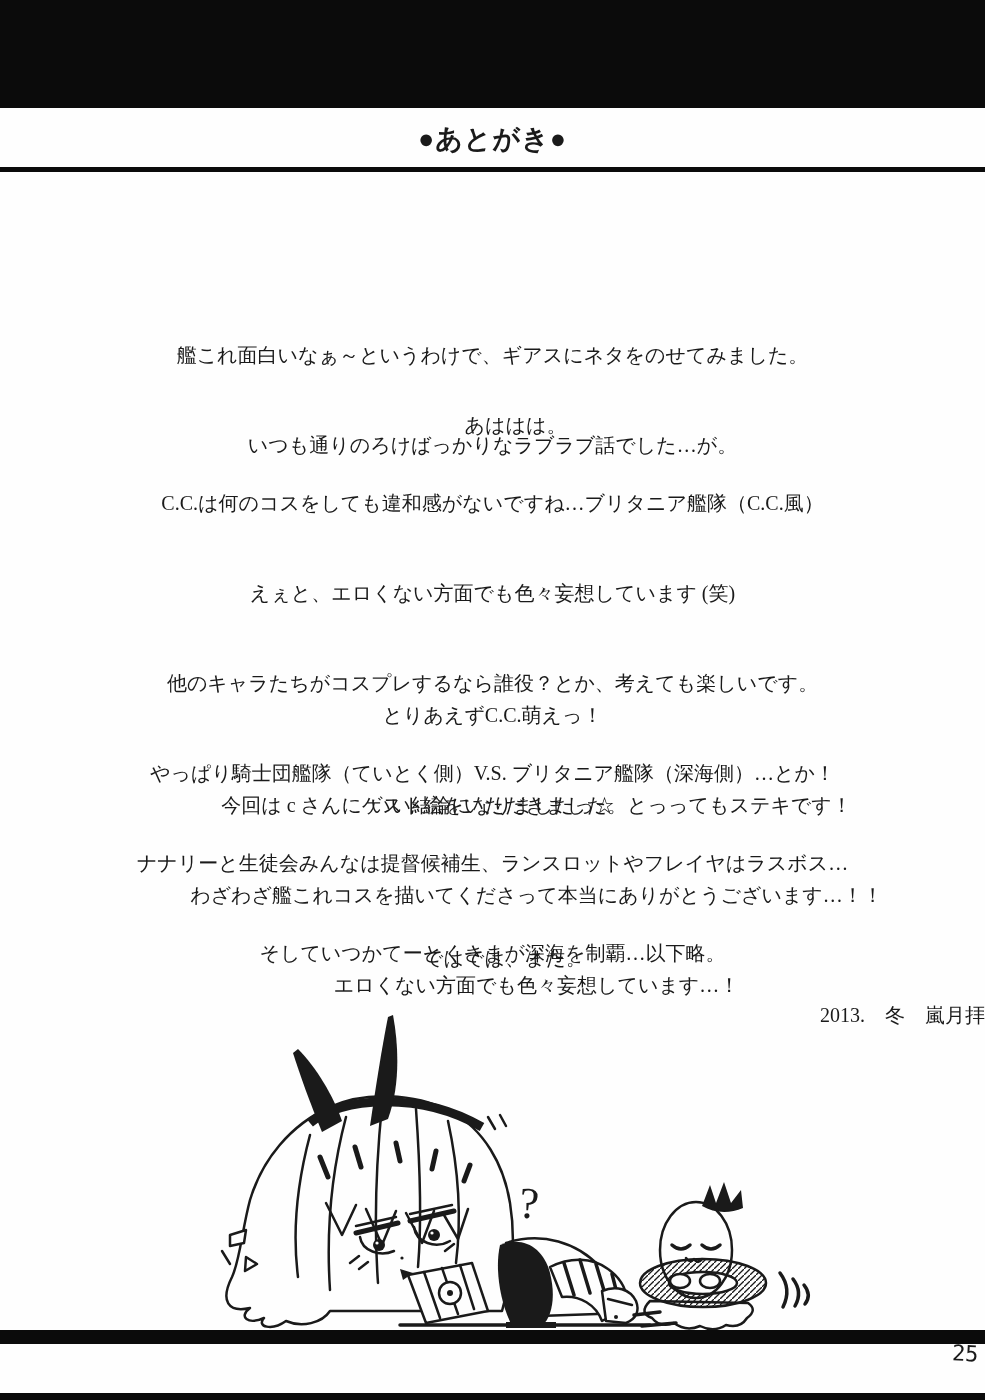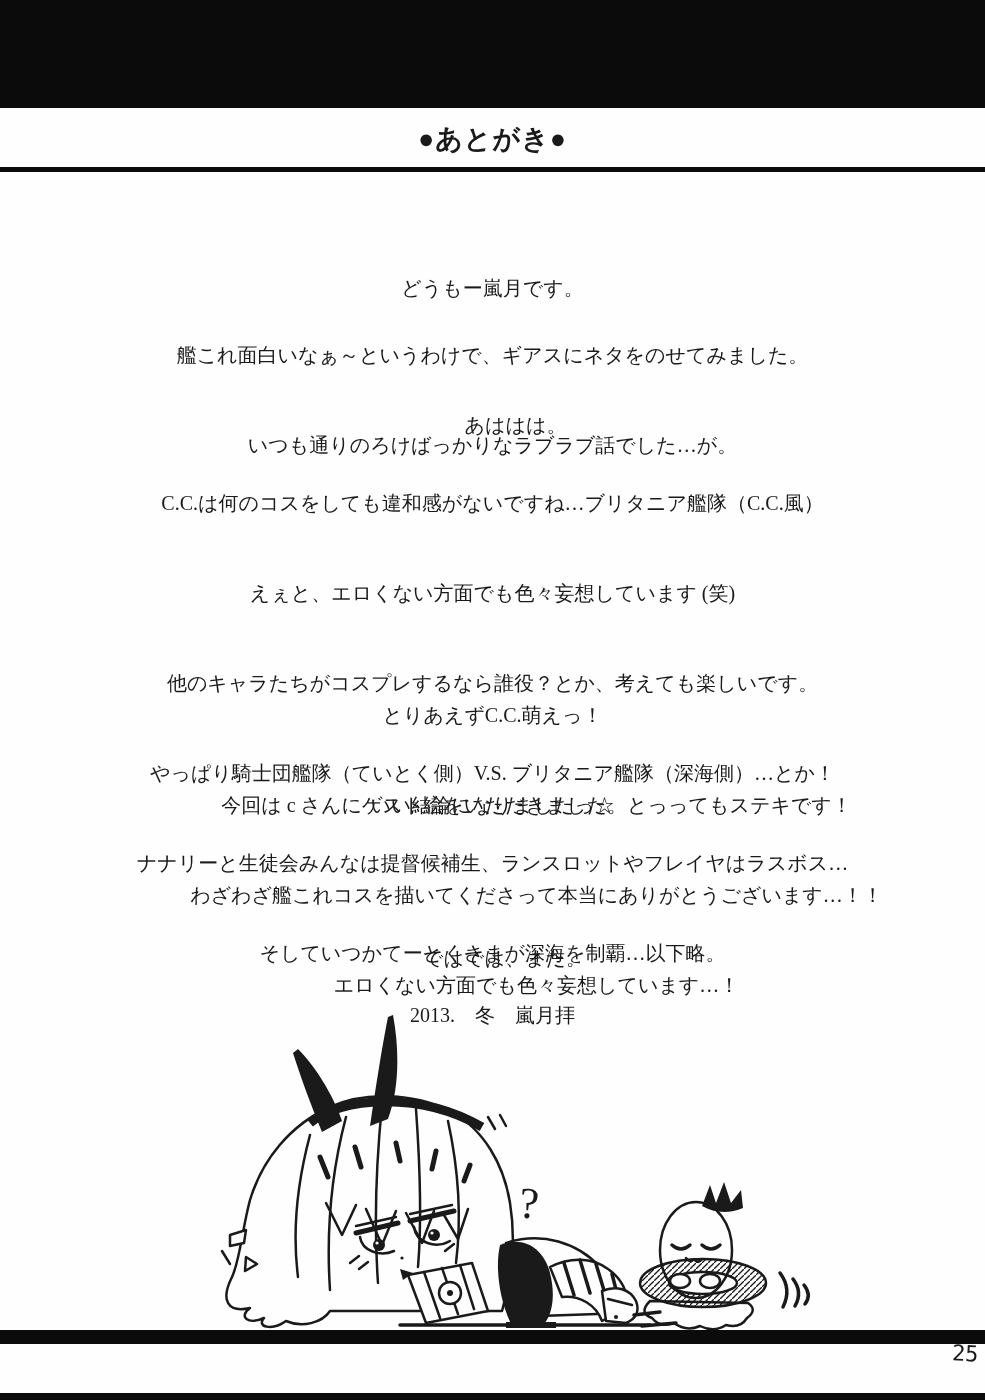--- a/index.html
+++ b/index.html
@@ -21,21 +21,21 @@
     position:absolute;left:0;width:100%;text-align:center;
     font-size:20px;line-height:30px;white-space:pre;
   }
   #para-greeting{top:213px;}
   #para-intro{top:280px;}
   #para-laugh{top:350px;margin-left:23px;}
   #para-musings{top:428px;}
   #para-conclusion{top:640px;}
   #para-guest{top:730px;margin-left:44px;}
   #para-farewell{top:883px;margin-left:12px;}
-  #para-signature{top:940px;}
+  #para-signature{top:940px;text-align:right;}
   #illustration{position:absolute;left:150px;top:1005px;width:700px;height:330px;}
   #page-number{
     position:absolute;top:1341px;right:7px;font-size:22px;
     font-family:"DejaVu Sans Mono",monospace;transform:rotate(3deg);
   }
   
   .ln{fill:none;stroke:#1a1a1a;stroke-width:2.5;stroke-linecap:round;stroke-linejoin:round;}
   .ln3{fill:none;stroke:#1a1a1a;stroke-width:3.5;stroke-linecap:round;}
   .ln4{fill:none;stroke:#1a1a1a;stroke-width:5;stroke-linecap:round;}
   .fw{fill:#fefefe;}
@@ -46,23 +46,20 @@
 <body>
 
 <div id="page">
 
   <div id="top-bar" class="bar"></div>
 
   <div id="page-title">●あとがき●</div>
 
   <div id="title-rule" class="bar"></div>
 
-  <div id="para-greeting" class="para">
-    <div>どうもー嵐月です。</div>
-  </div>
 
   <div id="para-intro" class="para">
     <div>艦これ面白いなぁ～というわけで、ギアスにネタをのせてみました。</div>
     <div>いつも通りのろけばっかりなラブラブ話でした…が。</div>
   </div>
 
   <div id="para-laugh" class="para">
     <div>あははは。</div>
   </div>
 

